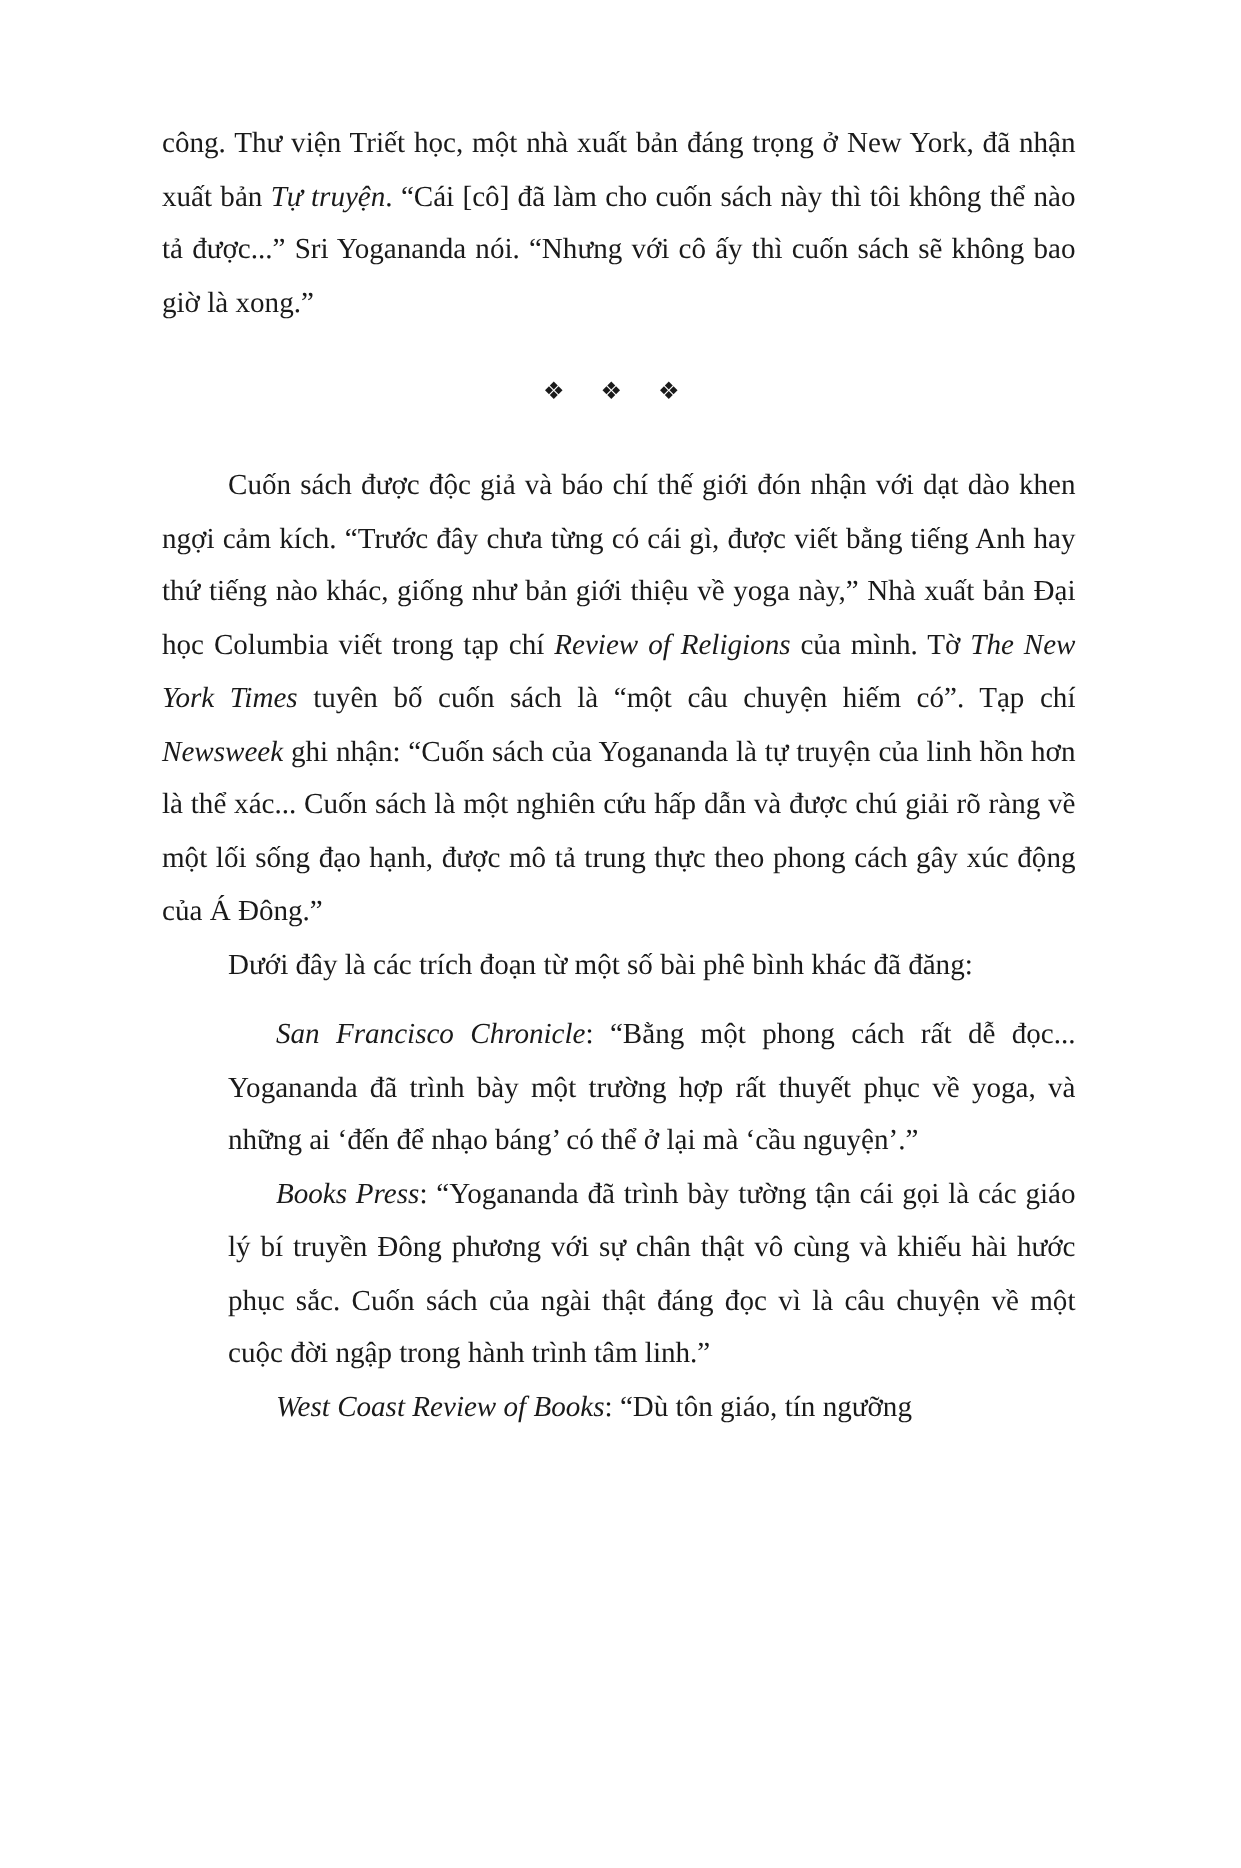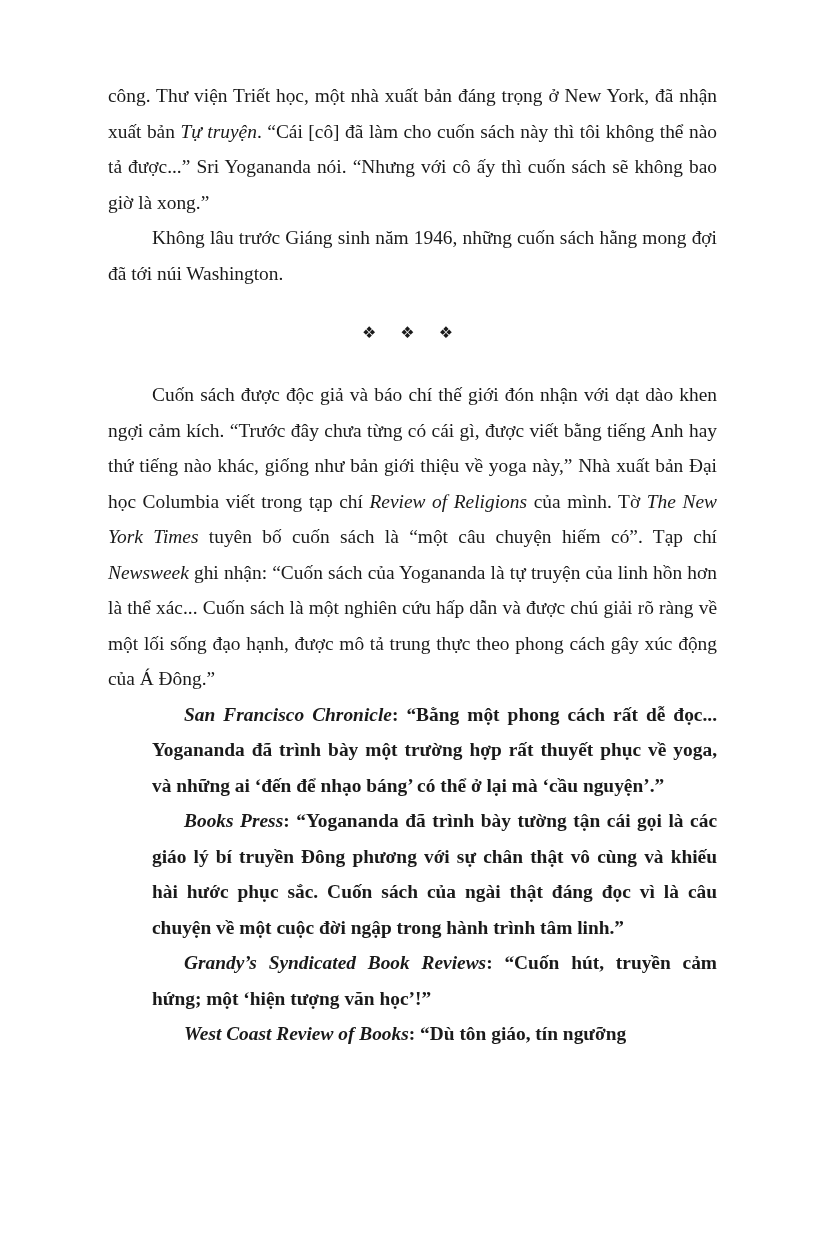--- a/index.html
+++ b/index.html
@@ -36,22 +36,22 @@
   }
   .ornament {
     text-align: center;
     font-size: 16px;
     letter-spacing: 10px;
     color: #1a1a1a;
     margin: 34px 0 36px 0;
     line-height: 1;
   }
   .quotes {
+    margin-top: 11px;
     padding-left: 44px;
-    font-weight: bold;
   }
   .quotes p {
     text-indent: 32px;
     font-size: 19.4px;
     line-height: 35.5px;
     text-align: justify;
   }
   i, .it {
     font-style: italic;
   }
@@ -60,46 +60,43 @@
 <body>
 
 <div class="page">
 
   <div class="body-text">
 
     <p class="para">
       <span>công. Thư viện Triết học, một nhà xuất bản đáng trọng ở New York, đã nhận xuất bản </span><span class="it">Tự truyện</span><span>. “Cái [cô] đã làm cho cuốn sách này thì tôi không thể nào tả được...” Sri Yogananda nói. “Nhưng với cô ấy thì cuốn sách sẽ không bao giờ là xong.”</span>
     </p>
 
-    <p class="para indent">
-      <span>Không lâu trước Giáng sinh năm 1946, những cuốn sách hằng mong đợi đã tới núi Washington.</span>
-    </p>
 
     <div class="ornament">❖ ❖ ❖</div>
 
     <p class="para indent">
       <span>Cuốn sách được độc giả và báo chí thế giới đón nhận với dạt dào khen ngợi cảm kích. “Trước đây chưa từng có cái gì, được viết bằng tiếng Anh hay thứ tiếng nào khác, giống như bản giới thiệu về yoga này,” Nhà xuất bản Đại học Columbia viết trong tạp chí </span><span class="it">Review of Religions</span><span> của mình. Tờ </span><span class="it">The New York Times</span><span> tuyên bố cuốn sách là “một câu chuyện hiếm có”. Tạp chí </span><span class="it">Newsweek</span><span> ghi nhận: “Cuốn sách của Yogananda là tự truyện của linh hồn hơn là thể xác... Cuốn sách là một nghiên cứu hấp dẫn và được chú giải rõ ràng về một lối sống đạo hạnh, được mô tả trung thực theo phong cách gây xúc động của Á Đông.”</span>
     </p>
 
+    <p class="para indent">
+      <span>Dưới đây là các trích đoạn từ một số bài phê bình khác đã đăng:</span>
+    </p>
 
     <div class="quotes">
 
       <p>
         <span class="it">San Francisco Chronicle</span><span>: “Bằng một phong cách rất dễ đọc... Yogananda đã trình bày một trường hợp rất thuyết phục về yoga, và những ai ‘đến để nhạo báng’ có thể ở lại mà ‘cầu nguyện’.”</span>
       </p>
 
       <p>
         <span class="it">Books Press</span><span>: “Yogananda đã trình bày tường tận cái gọi là các giáo lý bí truyền Đông phương với sự chân thật vô cùng và khiếu hài hước phục sắc. Cuốn sách của ngài thật đáng đọc vì là câu chuyện về một cuộc đời ngập trong hành trình tâm linh.”</span>
       </p>
 
 
 
-      <p>
-        <span class="it">Grandy’s Syndicated Book Reviews</span><span>: “Cuốn hút, truyền cảm hứng; một ‘hiện tượng văn học’!”</span>
-      </p>
 
       <p>
         <span class="it">West Coast Review of Books</span><span>: “Dù tôn giáo, tín ngưỡng</span>
       </p>
 
     </div>
 
   </div>
 </div>
 

